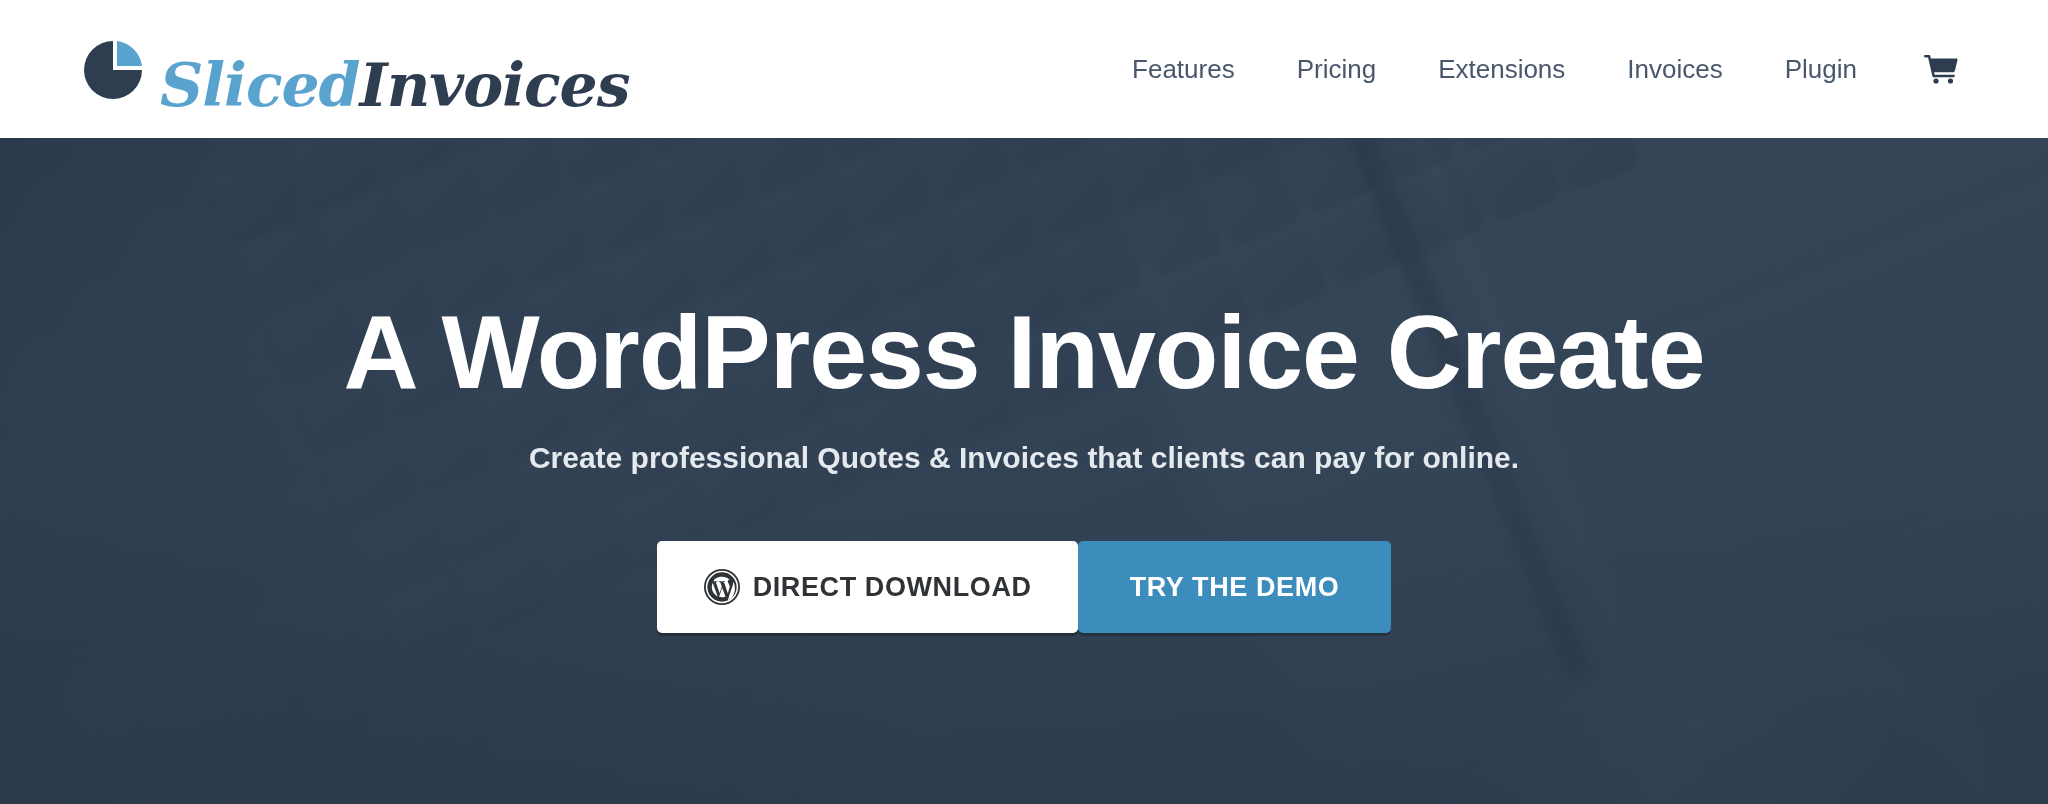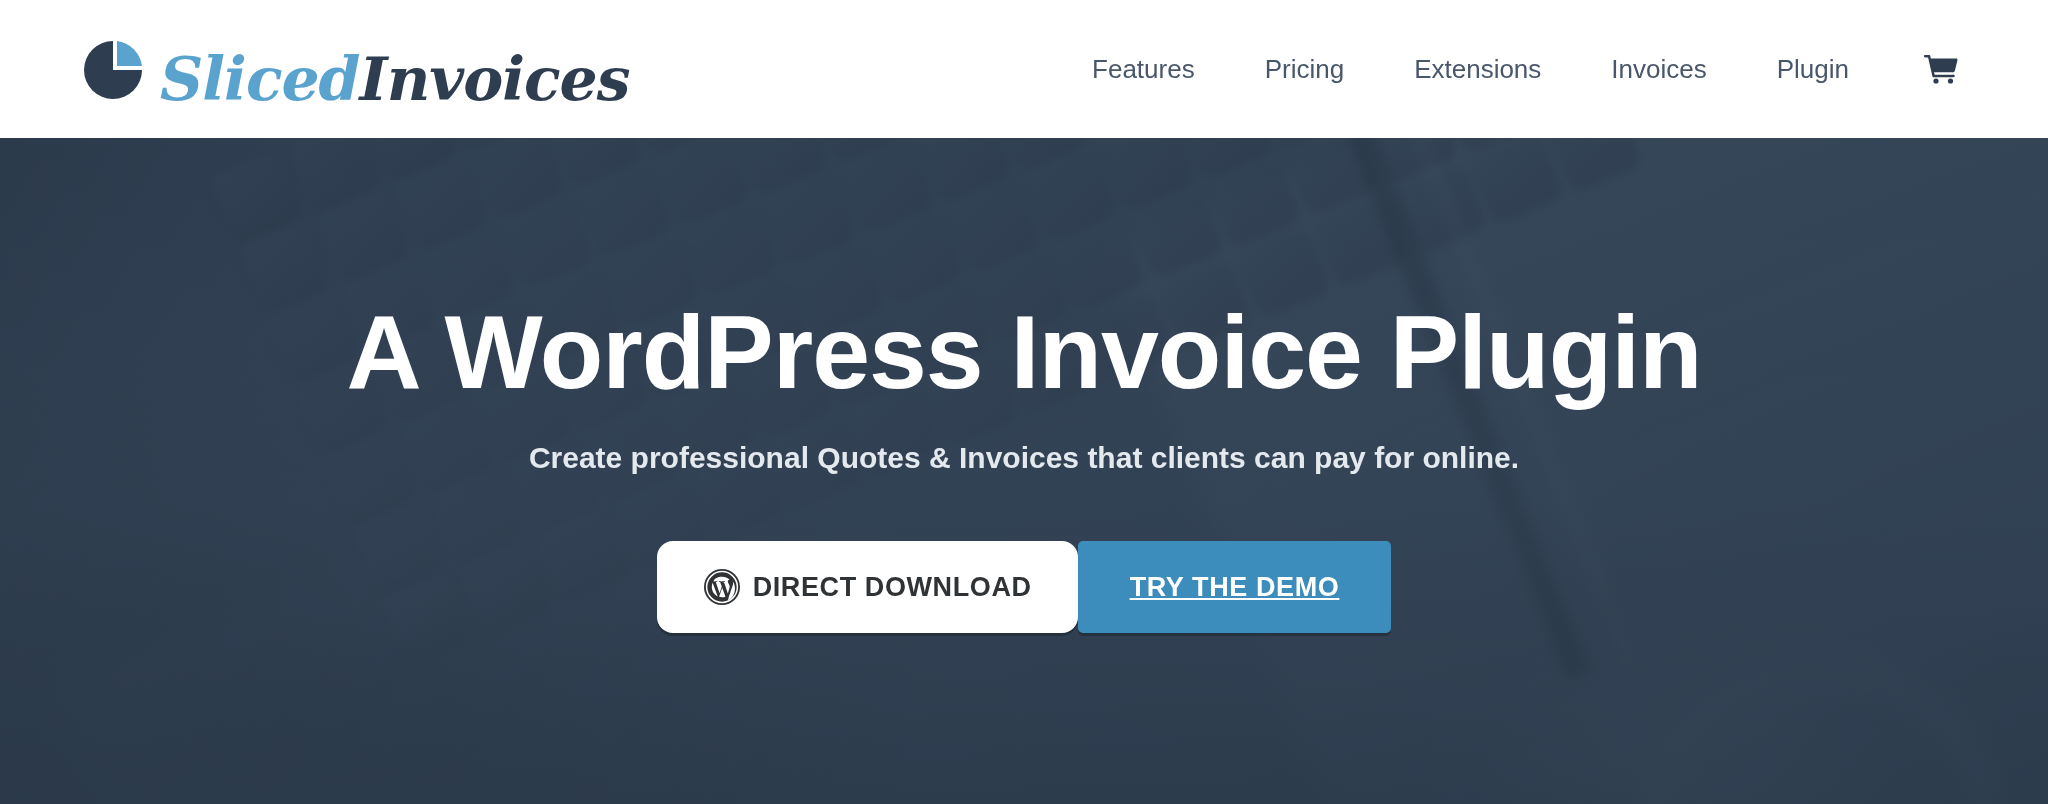--- a/index.html
+++ b/index.html
@@ -44,32 +44,32 @@
 
   .brand-word {
     font-family:"DejaVu Serif", serif;
     font-size:60px;
     line-height:1;
     font-style:italic;
     font-weight:700;
     letter-spacing:-1px;
     white-space:nowrap;
     position:relative;
-    top:2px;
+    top:8px;
     margin-top:16px;
   }
   .brand-word .w1 { color:#5ba3cf; }
   .brand-word .w2 { color:#2e3e50; }
 
   
   .main-nav {
     position:absolute; right:72px; top:0;
     height:138px;
     display:flex; align-items:center;
-    gap:12px;
+    gap:4px;
   }
   .nav-link {
     display:block;
     padding:0 29px;
     font-size:26px;
     color:#49576b;
     text-decoration:none;
     line-height:138px;
     white-space:nowrap;
     cursor:pointer;
@@ -208,34 +208,33 @@
     font-weight:700;
     letter-spacing:0.6px;
     border:0;
     cursor:pointer;
     font-family:"Liberation Sans", sans-serif;
   }
   .btn-download {
     background:#ffffff;
     color:#2f3336;
     padding:0 46px;
-    border-radius:16px;
+    border-radius:5px;
     box-shadow:0 3px 0 rgba(0,0,0,0.22);
     gap:12px;
     margin-right:0;
   }
   .btn-download .wp-ico { width:38px; height:38px; flex:0 0 38px; }
   .btn-download .wp-ico svg { display:block; width:38px; height:38px; }
   .btn-demo {
     background:#3c8dbc;
     color:#ffffff;
     padding:0 52px;
     border-radius:5px;
     box-shadow:0 3px 0 rgba(0,0,0,0.22);
-    text-decoration:underline;
   }
 </style>
 </head>
 <body>
 
 <div class="page">
 
   <header class="site-header">
     <div class="header-inner">
 
@@ -363,21 +362,21 @@
         </div>
     </div>
     <div class="hero-screen-edge"></div>
     <div class="hero-screen-edge2"></div>
     <div class="hero-trackpad"></div>
 
     <div class="hero-cup"></div>
     <div class="hero-overlay"></div>
 
     <div class="hero-content">
-      <h1 class="hero-title">A WordPress Invoice Plugin</h1>
+      <h1 class="hero-title">A WordPress Invoice Create</h1>
       <p class="hero-sub">Create professional Quotes &amp; Invoices that clients can pay for online.</p>
 
       <div class="hero-actions">
         <button class="btn btn-download">
           <span class="wp-ico">
             <svg viewBox="0 0 38 38" xmlns="http://www.w3.org/2000/svg">
               <circle cx="19" cy="19" r="18" fill="#2f3336"></circle>
               <circle cx="19" cy="19" r="15.4" fill="none" stroke="#ffffff" stroke-width="1.5"></circle>
               <path d="M8.8 19c0-1.5.3-2.9.9-4.2l5 13.7C11.4 26.7 8.8 23.2 8.8 19zM19 29.2c-1 0-2-.15-2.9-.42l3.1-9 3.2 8.7c0 .05.05.1.07.15-1.07.38-2.23.57-3.47.57zm1.4-15c.6-.03 1.2-.1 1.2-.1.55-.07.48-.87-.06-.84 0 0-1.64.13-2.7.13-1 0-2.66-.13-2.66-.13-.55-.03-.61.8-.06.84 0 0 .55.07 1.1.1l1.6 4.36-2.24 6.7-3.73-11.06c.6-.03 1.15-.1 1.15-.1.55-.07.48-.87-.06-.84 0 0-1.64.13-2.7.13-.2 0-.42 0-.66-.01C11.4 10.3 15 8.8 19 8.8c2.95 0 5.64 1.13 7.66 2.98-.05 0-.1-.01-.15-.01-1 0-1.7.87-1.7 1.8 0 .84.48 1.55 1 2.4.38.68.83 1.56.83 2.83 0 .88-.34 1.9-.78 3.32l-1.03 3.44-3.43-10.36zm5.9 13.1l3.13-9.05c.58-1.46.78-2.63.78-3.67 0-.38-.02-.73-.07-1.06 1.14 2.08 1.8 4.47 1.8 7.02 0 5.4-2.93 10.12-7.28 12.66l1.64-5.9z" fill="#ffffff"></path>
             </svg>

